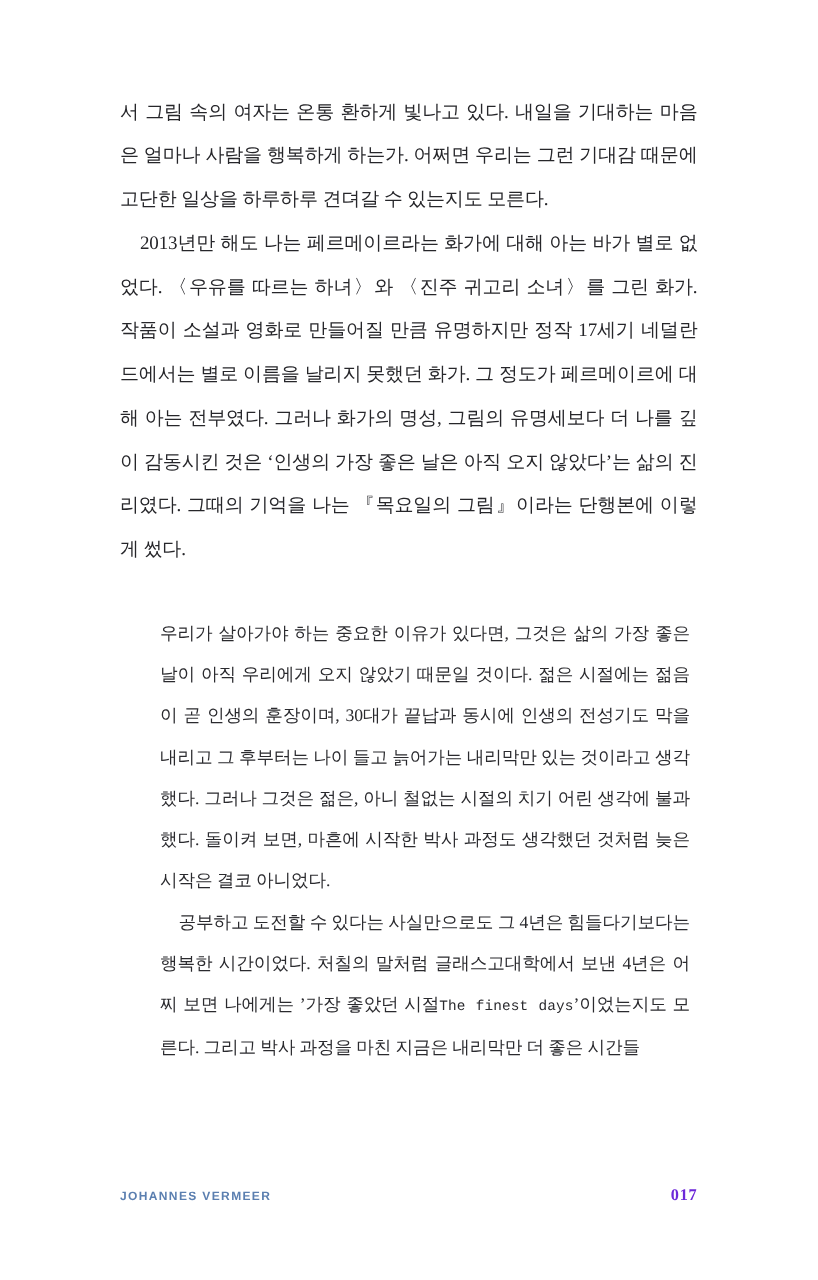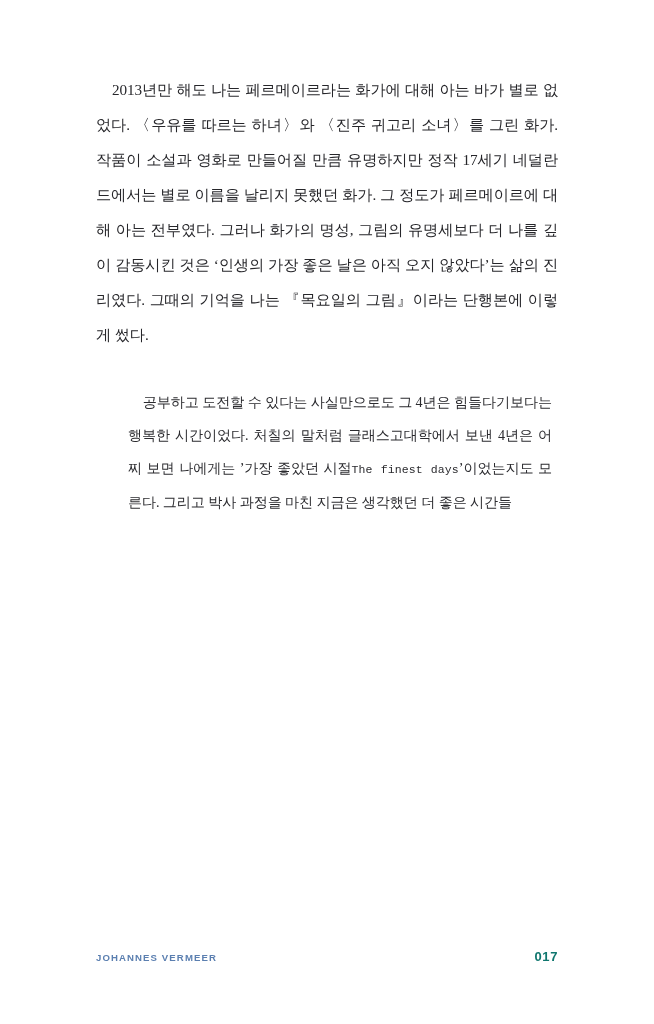--- a/index.html
+++ b/index.html
@@ -66,38 +66,40 @@
     text-align: center;
   }
   .footer-title {
     font-family: "Liberation Sans", sans-serif;
     font-size: 9.6px;
     font-weight: bold;
     letter-spacing: 1.1px;
     color: #5b7fb0;
   }
   .footer-page {
-    font-family: Liberation Sans, sans-serif;
+    font-family: Liberation Serif, serif;
     font-size: 13px;
     font-weight: bold;
     letter-spacing: 0.6px;
-    color: #0f766e;
+    color: #6d28d9;
   }
 </style>
 </head>
 <body>
 
 <div class="page">
 
   <div class="body-block">
+    <p>서 그림 속의 여자는 온통 환하게 빛나고 있다. 내일을 기대하는 마음은 얼마나 사람을 행복하게 하는가. 어쩌면 우리는 그런 기대감 때문에 고단한 일상을 하루하루 견뎌갈 수 있는지도 모른다.</p>
     <p class="indent">2013년만 해도 나는 페르메이르라는 화가에 대해 아는 바가 별로 없었다. 〈우유를 따르는 하녀〉와 〈진주 귀고리 소녀〉를 그린 화가. 작품이 소설과 영화로 만들어질 만큼 유명하지만 정작 17세기 네덜란드에서는 별로 이름을 날리지 못했던 화가. 그 정도가 페르메이르에 대해 아는 전부였다. 그러나 화가의 명성, 그림의 유명세보다 더 나를 깊이 감동시킨 것은 ‘인생의 가장 좋은 날은 아직 오지 않았다’는 삶의 진리였다. 그때의 기억을 나는 『목요일의 그림』이라는 단행본에 이렇게 썼다.</p>
   </div>
 
   <div class="quote-block">
-    <p class="indent"><span>공부하고 도전할 수 있다는 사실만으로도 그 4년은 힘들다기보다는 행복한 시간이었다. 처칠의 말처럼 글래스고대학에서 보낸 4년은 어찌 보면 나에게는 ’가장 좋았던 시절</span><span class="eng-inline">The finest days</span><span>’이었는지도 모른다. 그리고 박사 과정을 마친 지금은 생각했던 더 좋은 시간들</span></p>
+    <p>우리가 살아가야 하는 중요한 이유가 있다면, 그것은 삶의 가장 좋은 날이 아직 우리에게 오지 않았기 때문일 것이다. 젊은 시절에는 젊음이 곧 인생의 훈장이며, 30대가 끝납과 동시에 인생의 전성기도 막을 내리고 그 후부터는 나이 들고 늙어가는 내리막만 있는 것이라고 생각했다. 그러나 그것은 젊은, 아니 철없는 시절의 치기 어린 생각에 불과했다. 돌이켜 보면, 마흔에 시작한 박사 과정도 생각했던 것처럼 늦은 시작은 결코 아니었다.</p>
+    <p class="indent"><span>공부하고 도전할 수 있다는 사실만으로도 그 4년은 힘들다기보다는 행복한 시간이었다. 처칠의 말처럼 글래스고대학에서 보낸 4년은 어찌 보면 나에게는 ’가장 좋았던 시절</span><span class="eng-inline">The finest days</span><span>’이었는지도 모른다. 그리고 박사 과정을 마친 지금은 내리막만 더 좋은 시간들</span></p>
   </div>
 
   <div class="footer">
     <span class="footer-title">JOHANNES VERMEER</span>
     <span class="footer-page">017</span>
   </div>
 
 </div>
 
 </body></html>

